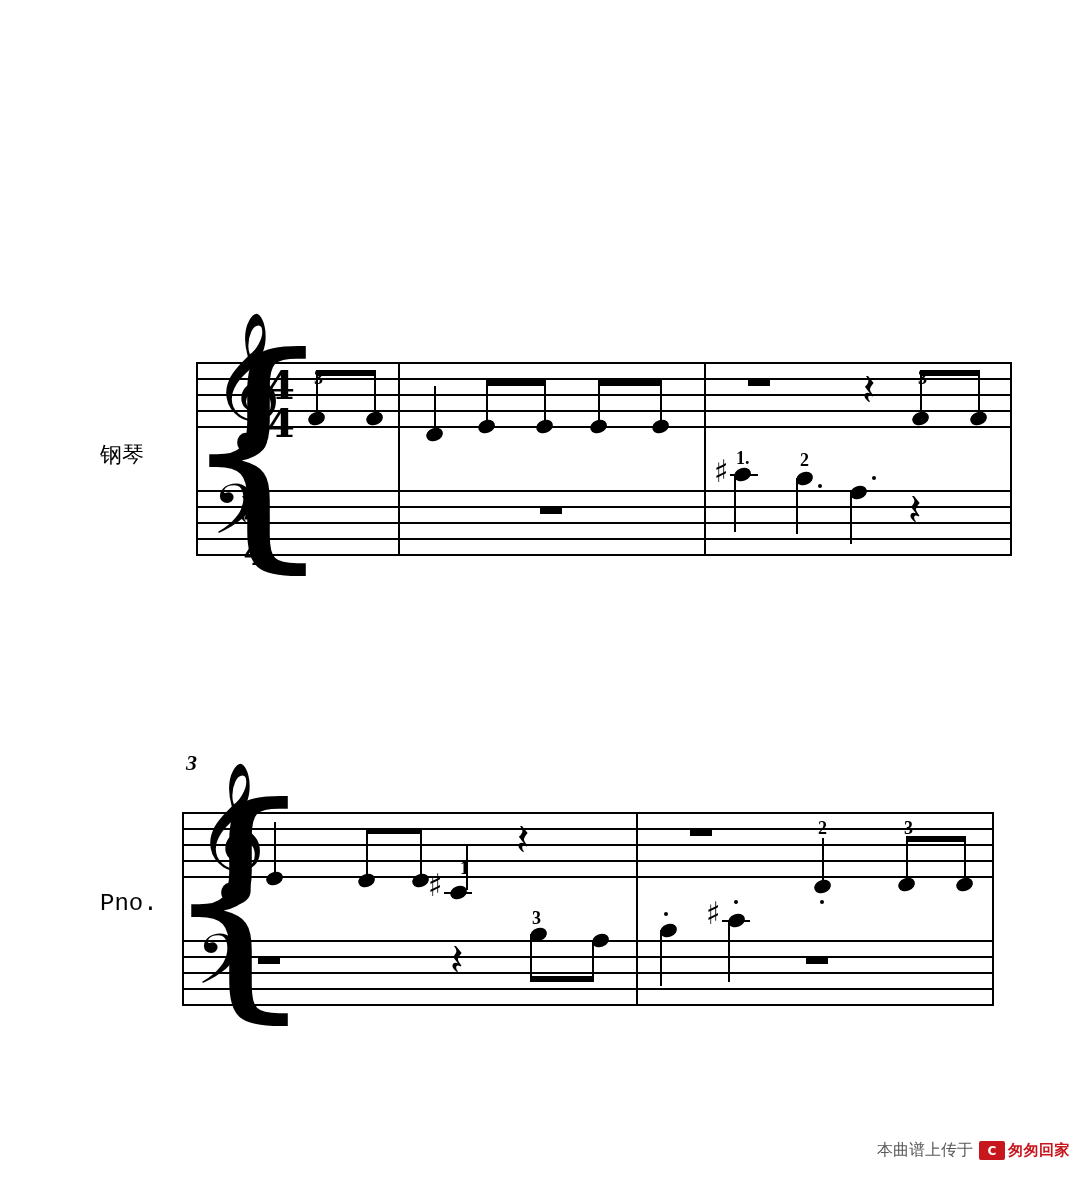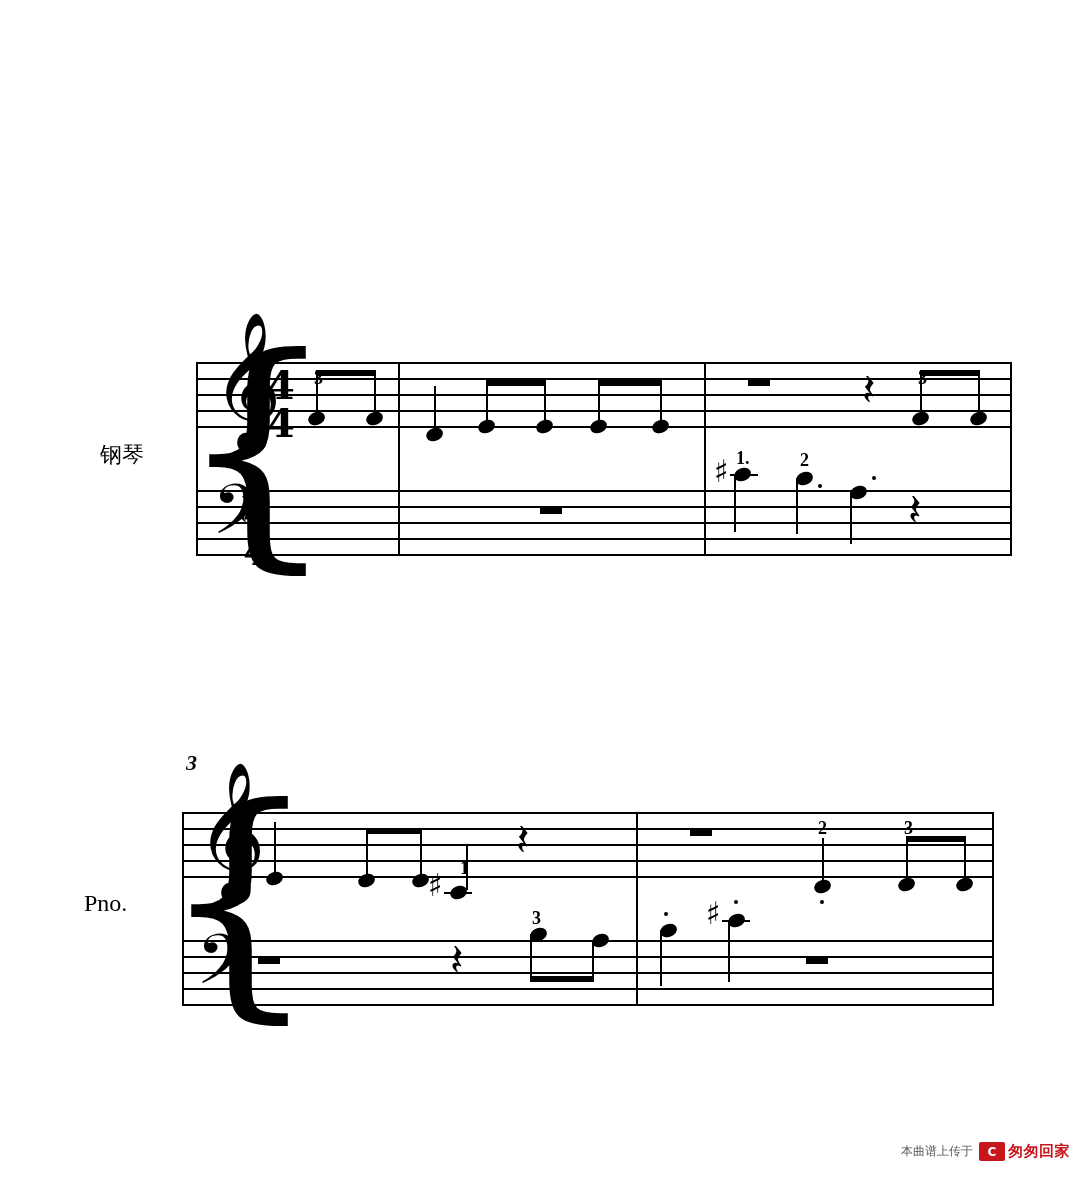--- a/index.html
+++ b/index.html
@@ -175,21 +175,21 @@
   .footer {
     position: absolute;
     right: 18px;
     bottom: 16px;
     display: flex;
     align-items: center;
     gap: 6px;
   }
   .footer-text {
     font-family: "DejaVu Sans", sans-serif;
-    font-size: 12px;
+    font-size: 16px;
     color: #5a5a5a;
   }
   .footer-logo {
     display: flex;
     align-items: center;
     gap: 3px;
   }
   .footer-logo-mark {
     width: 26px;
     height: 19px;
@@ -307,21 +307,21 @@
     <div class="flag-dot" style="left:872px; top:146px;"></div>
     <div class="stem" style="left:850px; top:162px; height:52px;"></div>
 
     <div class="rest-quarter" style="left:908px; top:158px;">𝄽</div>
   </div>
 
   <div class="system sys2">
 
     <div class="measure-num" style="left:186px; top:-30px;">3</div>
 
-    <div class="inst-label serif" style="left:84px; top:110px;">Pno.</div>
+    <div class="inst-label serif" style="left:100px; top:110px;font-family:Liberation Mono, monospace;">Pno.</div>
 
     <div class="brace" style="left:160px; top:-6px; font-size:250px;">{</div>
 
     <div class="staff" style="left:182px; top:32px; width:812px;">
       <div class="line"></div>
         <div class="line"></div>
         <div class="line"></div>
       <div class="line"></div>
         <div class="line"></div>
     </div>

